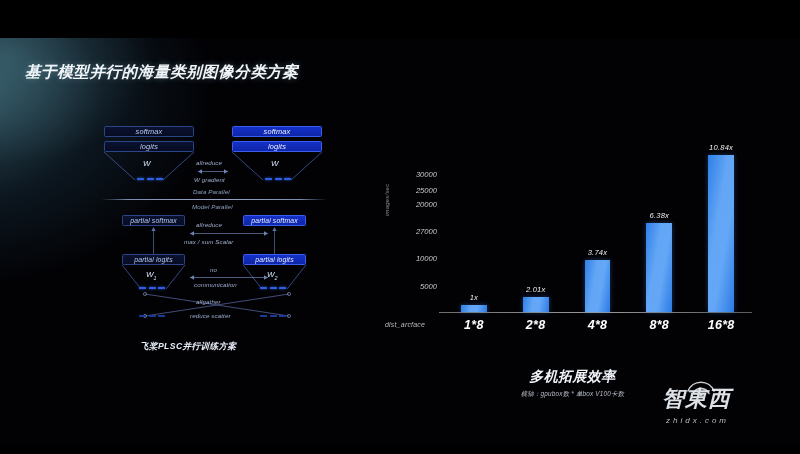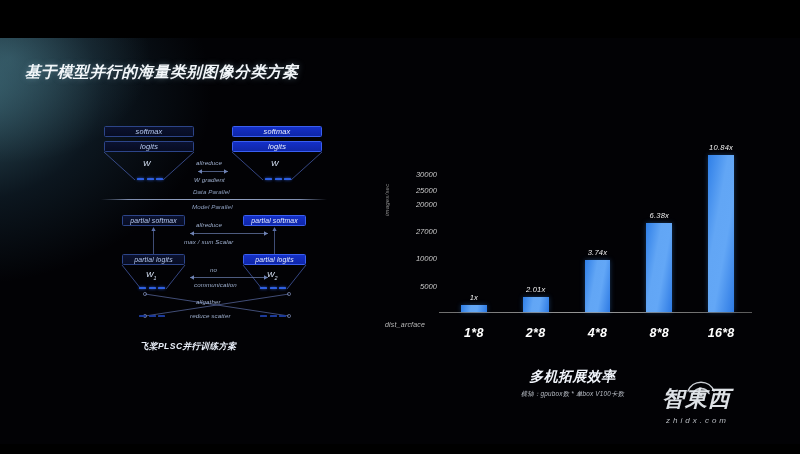--- a/index.html
+++ b/index.html
@@ -67,21 +67,21 @@
   .baseline { position:absolute; left:-4px; right:0; bottom:0; height:1px;
               background:linear-gradient(90deg,#6e6e6e,#9a9a9a 50%,#5a5a5a); }
 
   .barwrap { position:absolute; bottom:1px; height:100%; }
   .bar { position:absolute; bottom:0; left:0; width:100%;
          background:linear-gradient(100deg,#2f7fe8 0%,#62a6f5 38%,#63a7f6 62%,#2d7ae4 100%);
          box-shadow:0 0 5px rgba(70,150,245,0.35); }
   .bar-label { position:absolute; left:50%; transform:translateX(-50%);
                font-size:7.6px; color:#f0f0f0; white-space:nowrap; letter-spacing:0.2px; }
 
-  .xlabels { position:absolute; left:58px; right:8px; top:188px; height:20px; }
+  .xlabels { position:absolute; left:58px; right:8px; top:180px; height:20px; }
   .xlab { position:absolute; top:0; font-size:12.5px; font-weight:bold; color:#ffffff;
           text-align:center; white-space:nowrap; letter-spacing:0.3px; }
   .x-axis-title { position:absolute; left:0px; top:183px; font-size:7px; color:#bdbdbd;
                   white-space:nowrap; letter-spacing:0.2px; }
 
   .chart-caption { position:absolute; left:385px; top:330px; width:375px; text-align:center; }
   .chart-caption .main { font-size:14px; font-weight:bold; color:#f0f4fa; letter-spacing:0.4px;text-align:center; }
   .chart-caption .sub  { font-size:6.4px; color:#b9bec6; margin-top:4px; letter-spacing:0.2px; }
 
   

